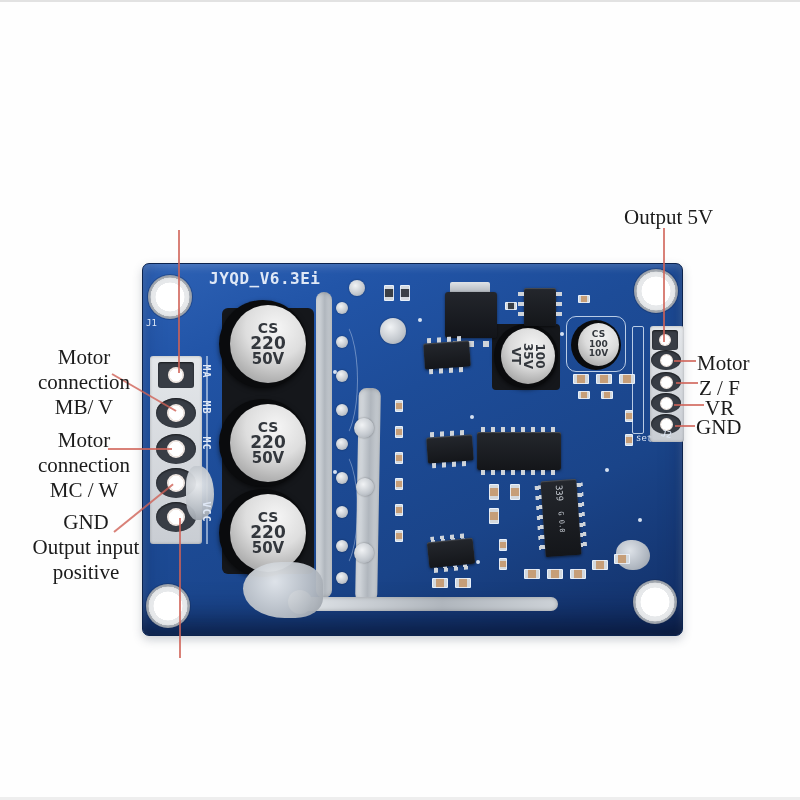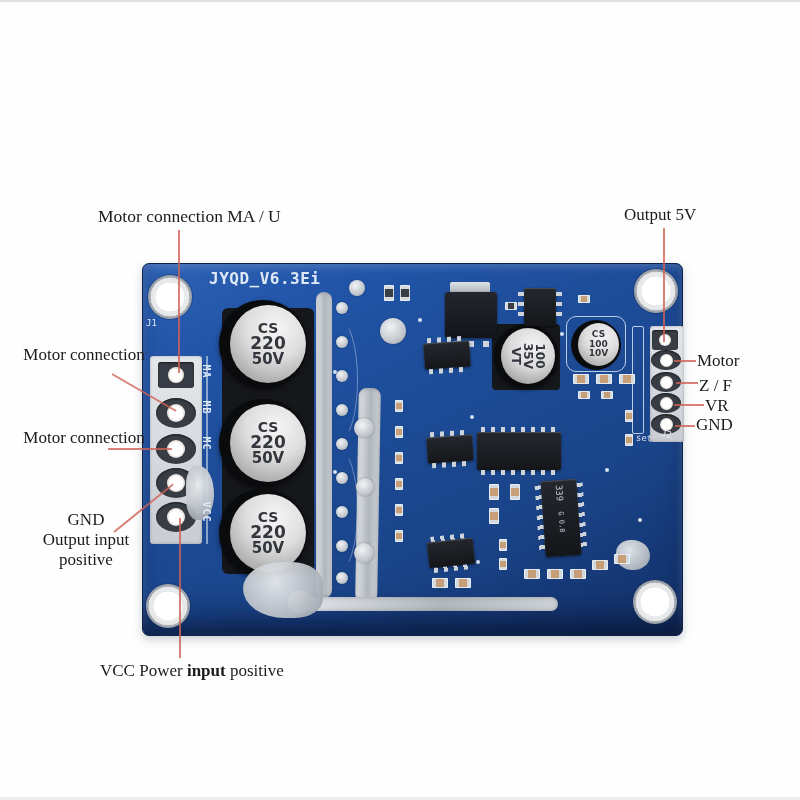--- a/index.html
+++ b/index.html
@@ -6,21 +6,21 @@
     --pcb-blue:#1d4c98; --pcb-dark:#122f66; --silkscreen:#dfe8f6;
     --leader-line:#cf6156; --label-text:#1b1b1b; --solder:#c6cbd1;
   }
   *{margin:0;padding:0;box-sizing:border-box;}
   html,body{background:#fff;}
   #canvas{position:relative;width:800px;height:800px;background:#fefefe;overflow:hidden;
           font-family:"Liberation Serif",serif;}
   .frame-line{position:absolute;left:0;width:100%;background:#e2e2e2;}
 
   
-  .lbl{position:absolute;color:var(--label-text);font-size:17px;line-height:1.18;z-index:7;}
+  .lbl{position:absolute;color:var(--label-text);font-size:21px;line-height:1.18;z-index:7;}
   .lbl.center{text-align:center;}
   .lbl b{font-weight:bold;}
 
   
   .leader-h{position:absolute;height:2px;background:var(--leader-line);opacity:.8;z-index:6;}
   .leader-v{position:absolute;width:2px;background:var(--leader-line);opacity:.8;z-index:6;}
   .leader-d{position:absolute;height:2px;background:var(--leader-line);opacity:.8;transform-origin:0 50%;z-index:6;}
 
   
   .board{position:absolute;left:142px;top:263px;width:541px;height:373px;border-radius:7px;
@@ -104,39 +104,37 @@
         background:radial-gradient(circle at 40% 35%,#e8ebee,#b6bcc3 65%,#969ca4 100%);opacity:.95;}
   .via{position:absolute;width:4px;height:4px;border-radius:50%;background:#eaf2fc;opacity:.9;z-index:2;}
 </style>
 </head>
 <body>
 
 <div id="canvas">
   <div class="frame-line" style="top:0;height:2px;"></div>
   <div class="frame-line" style="top:797px;height:3px;opacity:.6;"></div>
 
-  <div class="lbl" style="left:98px;top:206px;font-size:17.5px;">Motor connection MA / U</div>
 
   <div class="lbl center" style="left:18px;top:345px;width:132px;">
     <div>Motor connection</div>
+    <div>MB/ V</div>
   </div>
 
   <div class="lbl center" style="left:18px;top:428px;width:132px;">
     <div>Motor connection</div>
+    <div>MC / W</div>
   </div>
 
   <div class="lbl center" style="left:30px;top:510px;width:112px;">
     <div>GND</div>
     <div>Output input</div>
     <div>positive</div>
   </div>
 
-  <div class="lbl" style="left:100px;top:661px;">
-    <span>VCC Power </span><b>input</b><span> positive</span>
-  </div>
 
   <div class="lbl" style="left:624px;top:205px;">Output 5V</div>
 
   <div class="lbl" style="left:697px;top:351px;">Motor</div>
   <div class="lbl" style="left:699px;top:376px;">Z / F</div>
   <div class="lbl" style="left:705px;top:396px;">VR</div>
   <div class="lbl" style="left:696px;top:415px;">GND</div>
 
   <div class="leader-v" style="left:178px;top:230px;height:143px;"></div>
   <div class="leader-d" style="left:112px;top:373px;width:74px;transform:rotate(30deg);"></div>

